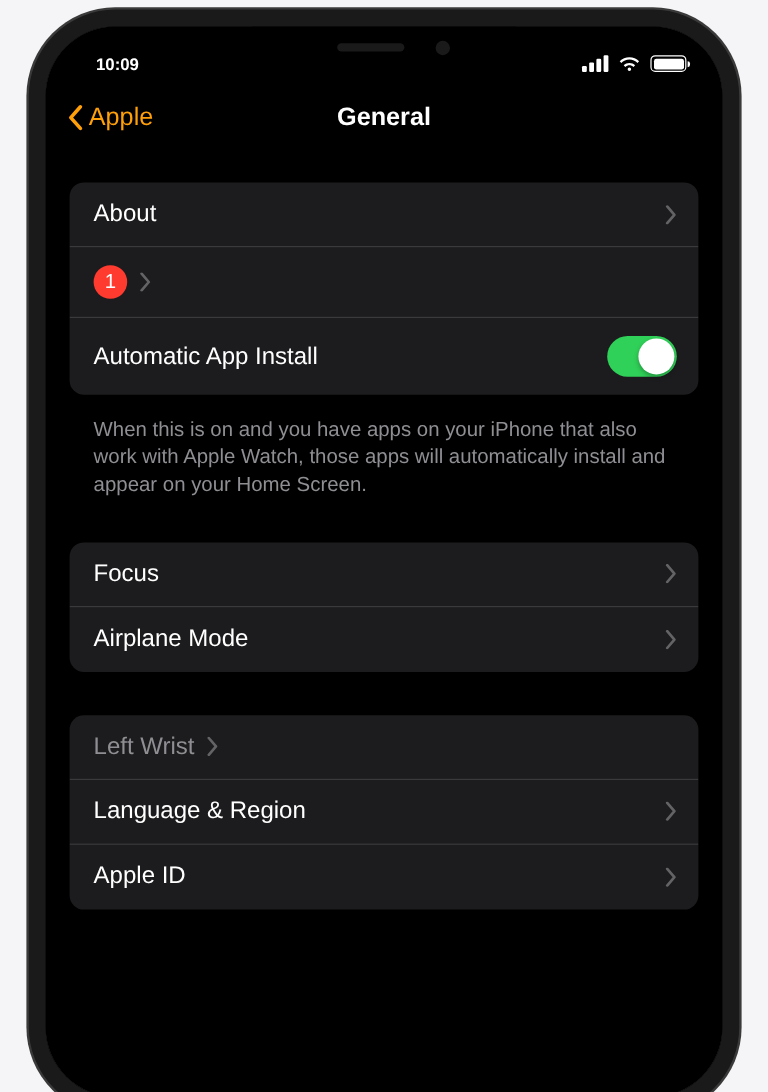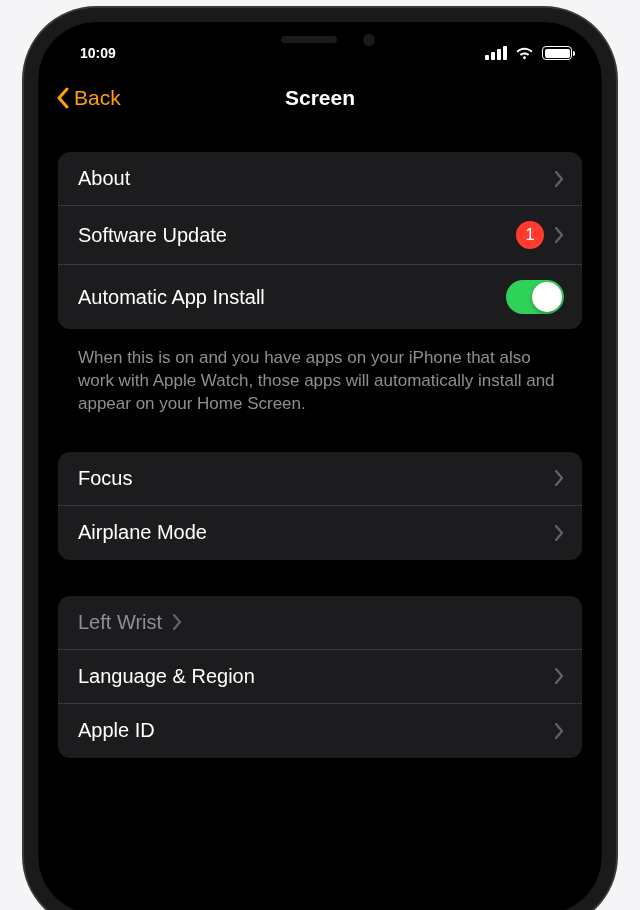--- a/index.html
+++ b/index.html
@@ -253,40 +253,39 @@
             <div class="fill"></div>
           </div>
       </div>
     </div>
 
     <div class="nav-bar">
       <div class="back-btn">
         <svg viewBox="0 0 12 22">
             <path d="M10 2L2 11l8 9" stroke="#ff9f0a" stroke-width="3" fill="none" stroke-linecap="round" stroke-linejoin="round"></path>
           </svg>
-        <span>Back</span>
-      </div>
-      <div class="nav-title">Screen</div>
+        <span>Apple</span>
+      </div>
+      <div class="nav-title">General</div>
     </div>
 
     <div class="content">
 
       <div class="group has-footer">
         <div class="row">
           <span>About</span>
           <div class="row-right">
             <span class="chevron">
                 <svg viewBox="0 0 10 16">
                   <path d="M2 1l6 7-6 7" stroke="#636366" stroke-width="2.2" fill="none" stroke-linecap="round" stroke-linejoin="round"></path>
                 </svg>
               </span>
           </div>
         </div>
         <div class="row">
-          <span>Software Update</span>
           <div class="row-right">
             <span class="badge">1</span>
             <span class="chevron">
                 <svg viewBox="0 0 10 16">
                   <path d="M2 1l6 7-6 7" stroke="#636366" stroke-width="2.2" fill="none" stroke-linecap="round" stroke-linejoin="round"></path>
                 </svg>
               </span>
           </div>
         </div>
         <div class="row">

